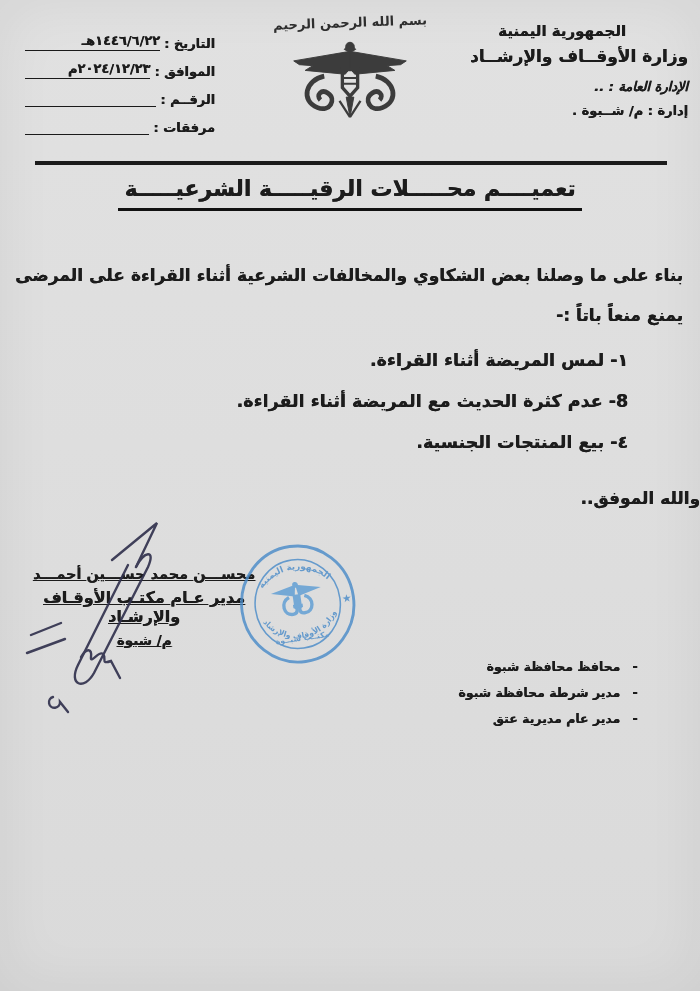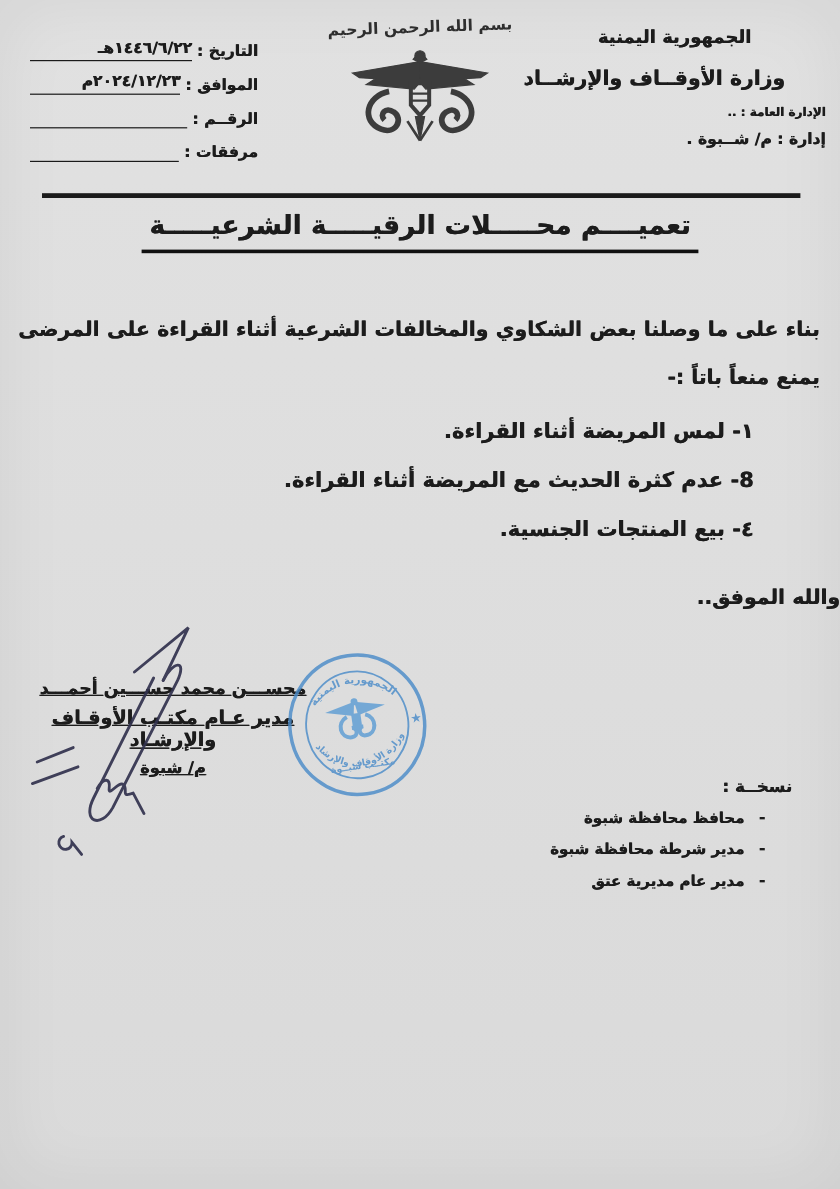--- a/index.html
+++ b/index.html
@@ -6,22 +6,22 @@
   .page{
     position:relative;width:700px;height:991px;margin:0 auto;overflow:hidden;
     background:linear-gradient(180deg,#e1e1e1 0%,#dedede 45%,#dadada 100%);
     box-shadow:inset 0 0 60px rgba(0,0,0,0.06);
     font-family:"DejaVu Sans",sans-serif;color:#1c1c1c;direction:rtl;
   }
   .heavy{text-shadow:0.4px 0 0 currentColor;}
   
   .hdr-right{position:absolute;top:22px;right:12px;width:252px;}
   .hdr-right .country{text-align:center;font-size:15px;font-weight:bold;}
-  .hdr-right .ministry{text-align:left;font-size:17px;font-weight:bold;margin-top:16px;}
-  .hdr-right .gadmin{text-align:right;font-size:10px;font-weight:bold;margin-top:13px;}
+  .hdr-right .ministry{text-align:right;font-size:17px;font-weight:bold;margin-top:6px;}
+  .hdr-right .gadmin{text-align:right;font-size:13px;font-weight:bold;margin-top:13px;font-style:italic;}
   .hdr-right .admin{text-align:right;font-size:13px;font-weight:bold;margin-top:9px;}
   .hdr-center{position:absolute;top:12px;left:250px;width:200px;text-align:center;}
   .basmala{font-size:13px;font-weight:bold;transform:rotate(-2deg);display:inline-block;color:#2e2e2e;letter-spacing:-0.5px;}
   .emblem{position:absolute;top:36px;left:288px;}
   .hdr-left{position:absolute;top:32px;left:25px;width:190px;}
   .hdr-row{display:flex;align-items:flex-end;margin-bottom:9px;height:19px;}
   .hdr-row .lbl{font-size:13px;font-weight:bold;white-space:nowrap;order:1;}
   .hdr-row .line{flex:1;order:2;border-bottom:1.6px solid #1a1a1a;
     font-size:13px;font-weight:bold;height:18px;line-height:18px;margin-right:4px;}
   
@@ -163,21 +163,20 @@
         <path d="M121,52 C129,36 141,34 133,52 L79,158 C69,176 53,170 63,150 L113,50"></path>
         <path d="M16,120 L46,108"></path>
         <path d="M12,138 L50,124"></path>
         <path d="M66,142 c6,-10 11,-8 10,0 c-1,8 8,-7 12,-3 c4,4 -3,11 8,7 l9,17"></path>
         <path d="M38,182 a5.5,5.5 0 1 0 7,5 l8,10"></path>
       </g>
     </svg>
   </div>
 
   <div class="copies">
-    <div class="copies-label heavy">نسخــة :</div>
     <div class="copy-row">
       <span class="copy-bullet">-</span>
       <span class="copy-text heavy">محافظ محافظة شبوة</span>
     </div>
     <div class="copy-row">
       <span class="copy-bullet">-</span>
       <span class="copy-text heavy">مدير شرطة محافظة شبوة</span>
     </div>
     <div class="copy-row">
       <span class="copy-bullet">-</span>

